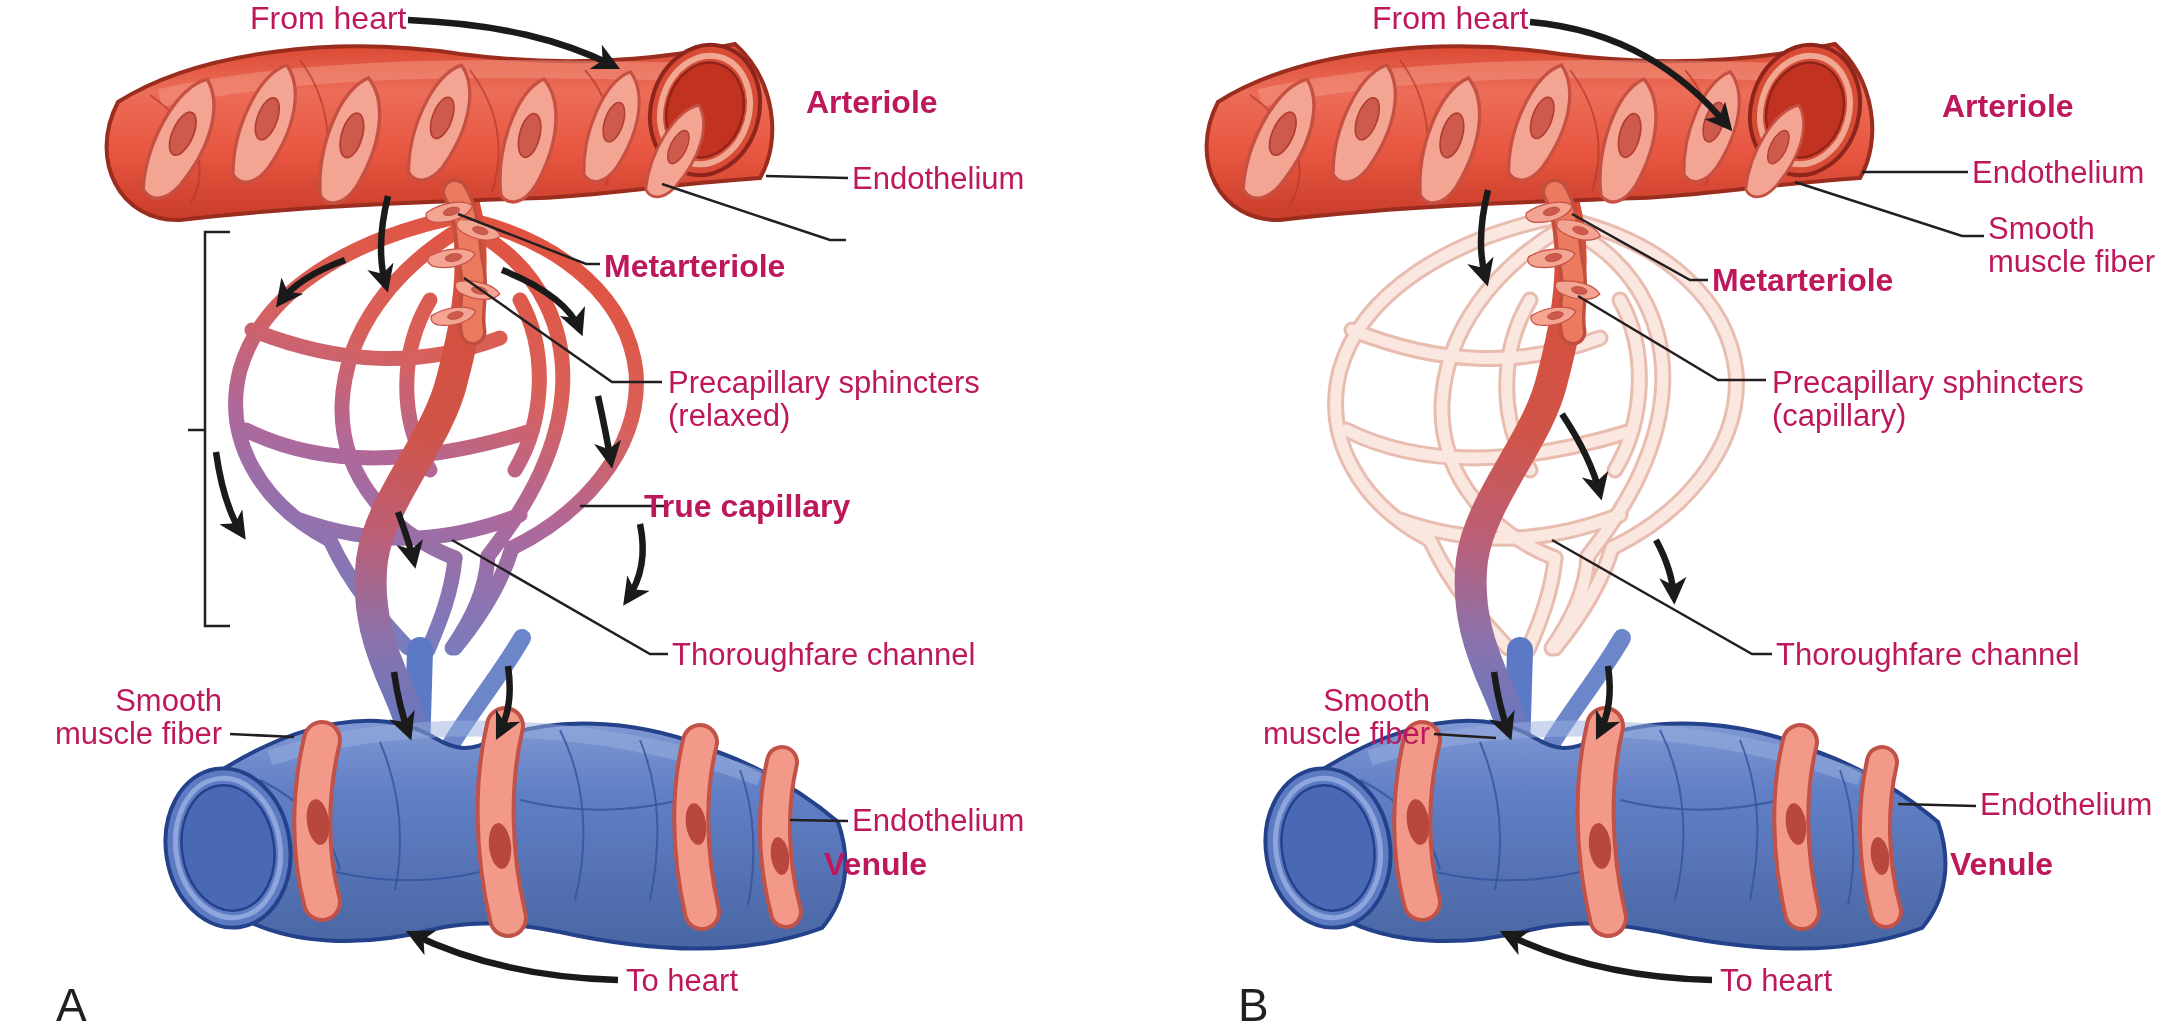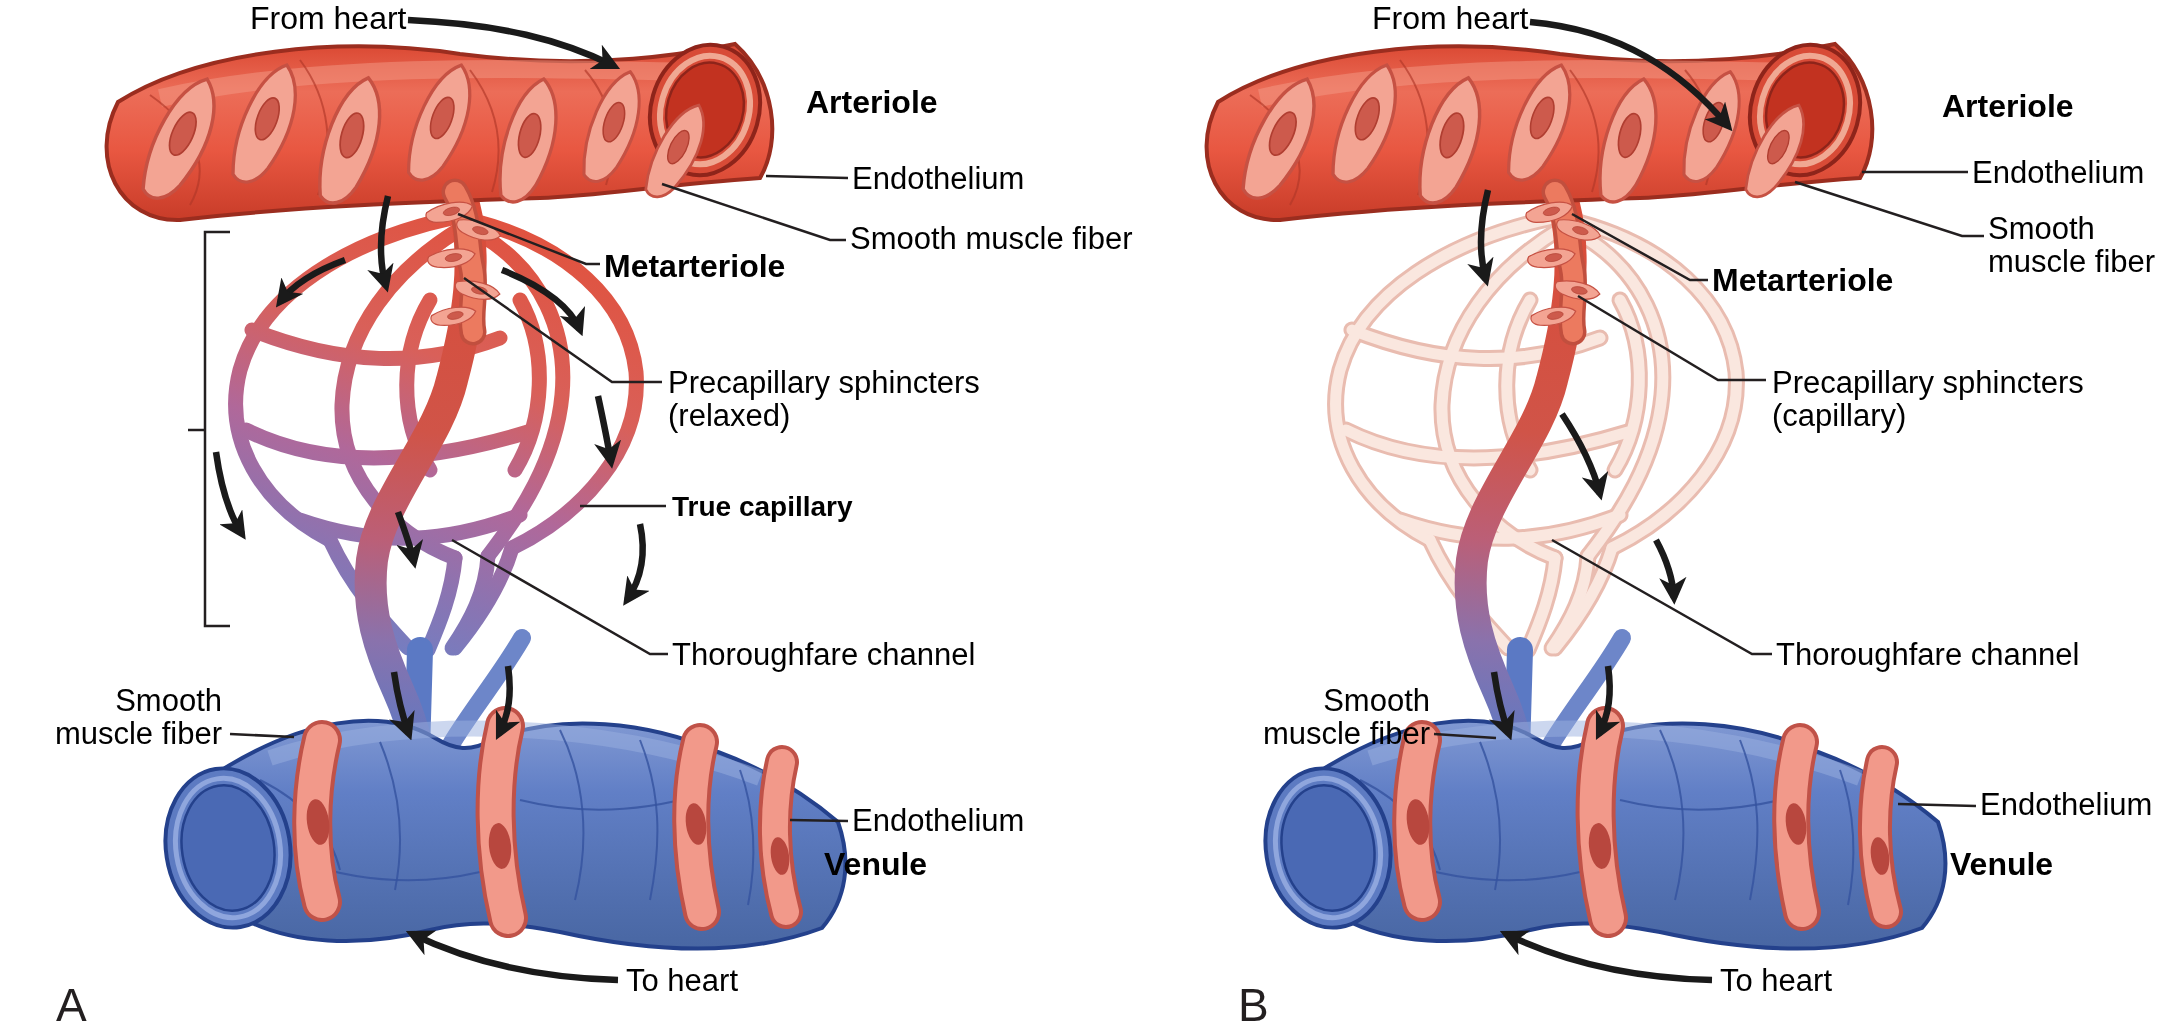--- a/index.html
+++ b/index.html
@@ -1,19 +1,19 @@
 <!DOCTYPE html>
 <html><head>
 <meta charset="utf-8">
 <style>
   html,body{margin:0;padding:0;background:#fff;}
   #stage{position:relative;width:2160px;height:1026px;background:#fff;overflow:hidden;
          font-family:"Liberation Sans", sans-serif;color:#231f20;}
   #art{position:absolute;left:0;top:0;}
-  .lbl{position:absolute;font-size:31px;line-height:33px;white-space:nowrap;color:#000000;}
+  .lbl{position:absolute;font-size:31px;line-height:33px;white-space:nowrap;color:#be185d;}
   .b{font-weight:bold;text-align:center;}
   .ra{text-align:right;white-space:normal;}
   .panel-letter{position:absolute;font-size:46px;color:#231f20;}
   
   .bedA{stroke:url(#capGradA);stroke-width:15;fill:none;}
   .bedBout{stroke:#e9bcb0;stroke-width:17;fill:none;}
   .bedBin{stroke:#fae7df;stroke-width:11;fill:none;}
   .leader{stroke:#231f20;stroke-width:2.5;fill:none;}
   .flow{stroke:#1a1a1a;stroke-width:6.5;fill:none;}
   .mesh{stroke:#35539f;stroke-width:2;fill:none;opacity:.8;}
@@ -206,27 +206,26 @@
       <path class="leader" d="M 1552,540 L 1752,654 L 1772,654"></path>
       <path class="leader" d="M 1434,734 L 1496,738"></path>
       <path class="leader" d="M 1898,804 L 1976,806"></path>
     </g>
   </g>
 </svg>
 
 <div class="lbl" style="left:250px;top:2px;font-size:32px">From heart</div>
 <div class="lbl b" style="left:806px;top:86px;font-size:32px">Arteriole</div>
 <div class="lbl" style="left:852px;top:162px">Endothelium</div>
-<div class="lbl" style="left:850px;top:222px">Smooth muscle fiber</div>
 <div class="lbl b" style="left:604px;top:250px;font-size:32px">Metarteriole</div>
 <div class="lbl" style="left:668px;top:366px">
   <span>Precapillary sphincters</span><br>
   <span>(relaxed)</span>
 </div>
-<div class="lbl b" style="left:672px;top:490px;font-size:28px">True capillary</div>
+<div class="lbl b" style="left:644px;top:490px;font-size:32px">True capillary</div>
 <div class="lbl" style="left:672px;top:638px">Thoroughfare channel</div>
 <div class="lbl ra" style="left:38px;top:684px;width:184px">
   <span>Smooth</span><br>
   <span>muscle fiber</span>
 </div>
 <div class="lbl" style="left:852px;top:804px">Endothelium</div>
 <div class="lbl b" style="left:824px;top:848px;font-size:32px">Venule</div>
 <div class="lbl" style="left:626px;top:964px">To heart</div>
 <div class="panel-letter" style="left:56px;top:978px">A</div>
 

